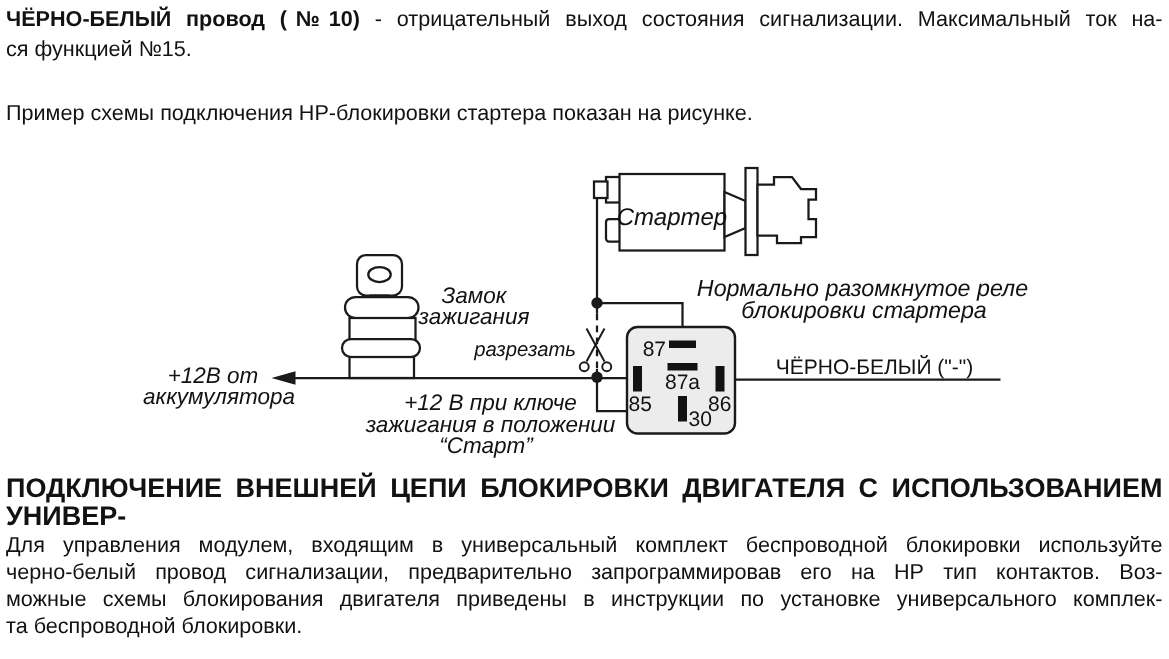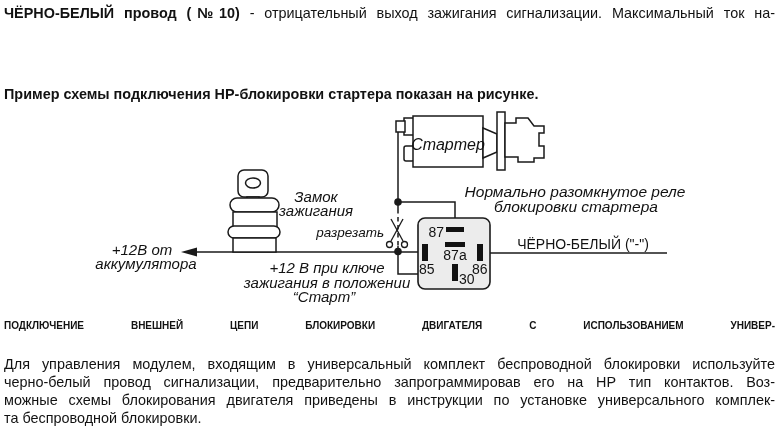--- a/index.html
+++ b/index.html
@@ -6,37 +6,38 @@
   body{
     width:779px;height:439px;position:relative;overflow:hidden;
     background:#ffffff;color:#121212;
     font-family:"Liberation Sans",sans-serif;
   }
   .tb{position:absolute;left:4px;width:771px;font-size:14.4px;}
   .jl{text-align:justify;text-align-last:justify;}
   .ll{text-align:left;}
   .b{font-weight:bold;}
   #para1{top:3px;line-height:20px;}
-  #para2{top:84px;line-height:20px;font-weight:bold;}
-  #sec2-heading{top:316px;line-height:19px;font-weight:bold;font-size:10px;}
+  #para2{top:66px;line-height:20px;}
+  #sec2-heading{top:316px;line-height:19px;font-weight:bold;font-size:18px;}
   #sec2-body{top:355px;line-height:18px;}
   #diagram{position:absolute;left:0;top:0;width:779px;height:439px;}
   #diagram text{fill:#121212;}
   .dtxt{font-size:15px;font-style:italic;}
   .dtxt-sm{font-size:13.5px;font-style:italic;}
   .dtxt-cap{font-size:15.5px;font-style:italic;}
   .starter-t{font-size:16px;font-style:italic;}
   .pin{font-size:14px;}
   .wlabel{font-size:14px;}
 </style>
 </head>
 <body>
 
 <div class="tb" id="para1">
-  <div class="jl"><span class="b">ЧЁРНО-БЕЛЫЙ провод (№10)</span><span> - отрицательный выход зажигания сигнализации. Максимальный ток на-</span></div>
+  <div class="jl"><span class="b">ЧЁРНО-БЕЛЫЙ провод (№10)</span><span> - отрицательный выход состояния сигнализации. Максимальный ток на-</span></div>
+  <div class="ll">ся функцией №15.</div>
 </div>
 
 <div class="tb ll" id="para2">Пример схемы подключения НР-блокировки стартера показан на рисунке.</div>
 
 <svg id="diagram" viewBox="0 0 779 439">
 
   <g stroke="#1a1a1a" stroke-width="1.5" fill="none">
 
     <path d="M398,128 V202"></path>
 

